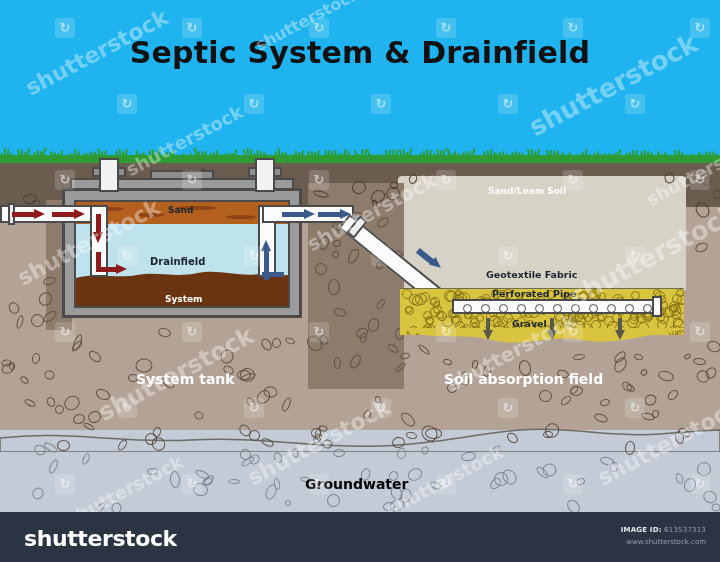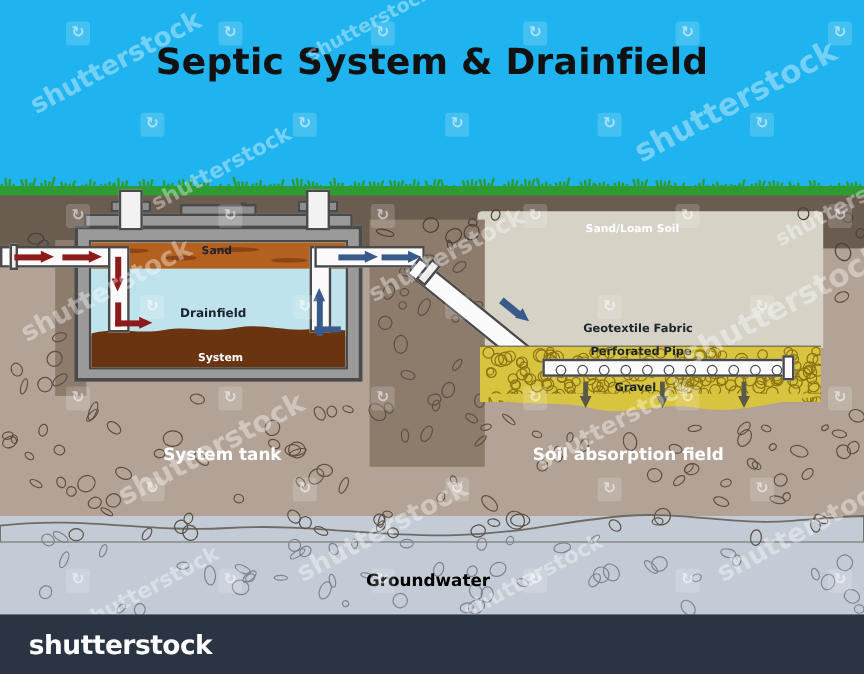--- a/index.html
+++ b/index.html
@@ -983,15 +983,22 @@
         <div class="wm" style="left:120px;top:130px;font-size:18px;">shutterstock</div>
         <div class="wm" style="left:380px;top:470px;font-size:18px;">shutterstock</div>
         <div class="wm" style="left:640px;top:160px;font-size:18px;">shutterstock</div>
         <div class="wm" style="left:60px;top:480px;font-size:18px;">shutterstock</div>
       </div>
 
   </div>
 
   <div id="footer">
     <div class="ss-logo"><span>shutterstock</span></div>
+    <div class="f-right">
+      <div class="f-id">
+        <b>IMAGE ID:</b>
+        <span>613537313</span>
+      </div>
+      <div class="f-url">www.shutterstock.com</div>
+    </div>
   </div>
 
 </div>
 
 </body></html>

